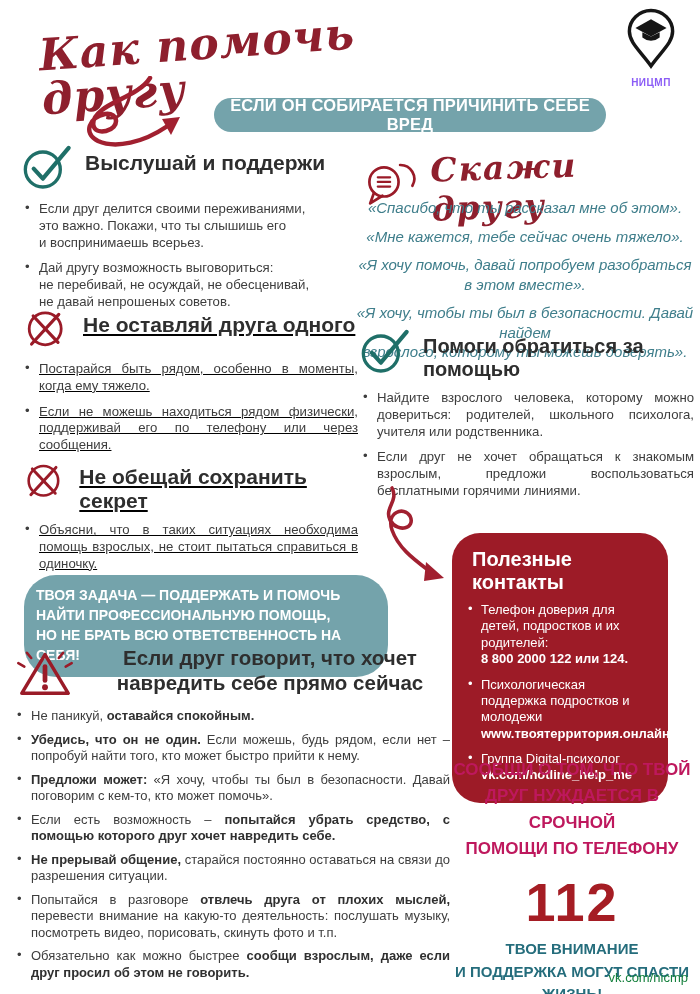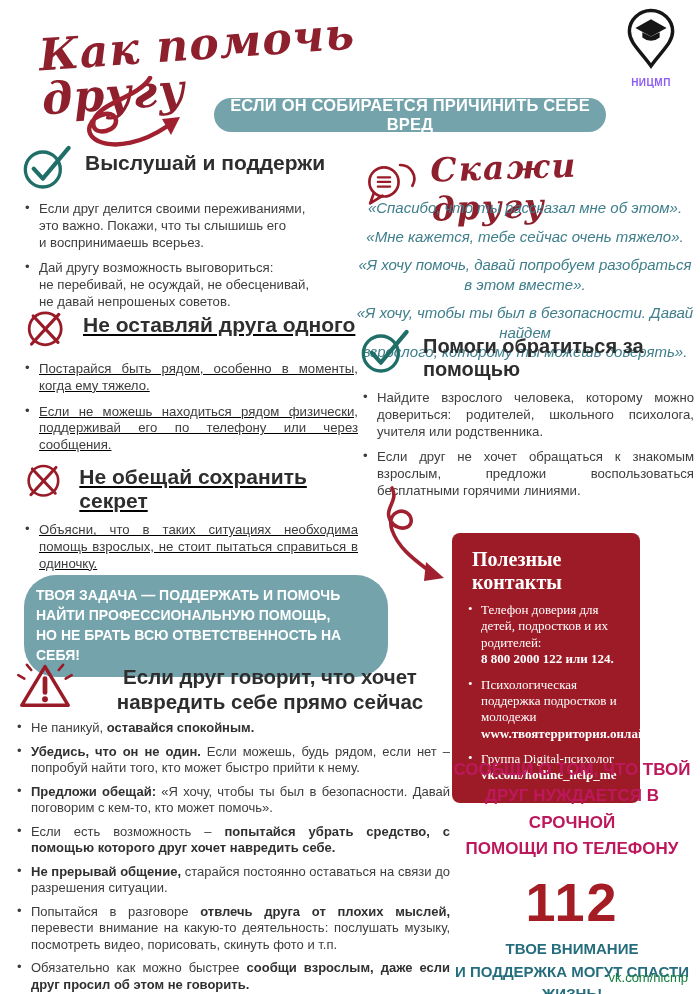--- a/index.html
+++ b/index.html
@@ -35,33 +35,33 @@
 
   
   .say-head{position:absolute;left:364px;top:146px;display:flex;align-items:center;gap:10px;}
   .script-sub{margin:0;font-family:"DejaVu Serif",serif;font-style:italic;font-weight:bold;
     font-size:33px;color:#8e1f2d;letter-spacing:2px;transform:rotate(-2deg);}
   .quotes{position:absolute;left:352px;top:198px;width:346px;list-style:none;margin:0;padding:0;
     text-align:center;font-style:italic;font-size:15px;color:#3f7e8b;line-height:1.3;}
   .quotes li{margin-bottom:9px;white-space:pre-line;}
 
   
-  .contacts{position:absolute;left:452px;top:533px;width:188px;background:#9d1b27;border-radius:8px;
-    padding:15px 14px 10px;color:#fff;box-sizing:border-box;font-family:Liberation Serif, serif;}
+  .contacts{position:absolute;left:452px;top:533px;width:216px;background:#9d1b27;border-radius:28px;
+    padding:15px 14px 10px;color:#fff;box-sizing:border-box;}
   .contacts h3{margin:0 0 8px 6px;font-size:20px;}
   .clist{list-style:none;margin:0;padding:0;font-size:13px;line-height:1.26;}
   .clist li{position:relative;padding-left:15px;margin-bottom:9px;}
   .clist li::before{content:"•";position:absolute;left:2px;top:-1px;}
   .clist b{display:block;}
 
   .loop-arrow{position:absolute;left:372px;top:486px;}
 
   
   .urgent{position:absolute;left:14px;top:645px;width:436px;}
-  .urgent-head{display:flex;align-items:flex-end;gap:14px;margin-top:12px;}
+  .urgent-head{display:flex;align-items:flex-start;gap:14px;}
   .urgent-head h2{margin:0;flex:1;font-size:20.5px;line-height:1.22;color:#2e2e2e;
     text-align:center;white-space:pre-line;}
   .ulist{font-size:13px;margin-top:6px;}
   .ulist li{margin-bottom:7px;text-align:justify;}
 
   
   .emergency{position:absolute;left:450px;top:757px;width:244px;text-align:center;}
   .report{margin:0;color:#be185d;font-weight:bold;font-size:17px;line-height:1.55;white-space:pre-line;}
   .phone{font-size:54px;font-weight:bold;color:#a51d24;letter-spacing:2px;margin:9px 0 5px;}
   .closing{margin:0;color:#256d7c;font-weight:bold;font-size:15px;line-height:1.5;white-space:pre-line;}
@@ -193,21 +193,21 @@
         <path d="M36 25 v16" stroke="#9a1b28" stroke-width="5.5" stroke-linecap="round"></path>
         <circle cx="36" cy="49" r="3.4" fill="#9a1b28"></circle>
         <path d="M15 9 L20 15 M5 21 L12 25 M57 9 L52 15 M67 21 L60 25" stroke="#9a1b28" stroke-width="3" stroke-linecap="round"></path>
       </svg>
       <h2>Если друг говорит, что хочет
 навредить себе прямо сейчас</h2>
     </div>
     <ul class="blist ulist">
         <li><span>Не паникуй, </span><b>оставайся спокойным.</b></li>
         <li><b>Убедись, что он не один.</b><span> Если можешь, будь рядом, если нет – попробуй найти того, кто может быстро прийти к нему.</span></li>
-        <li><b>Предложи обещай:</b><span> «Я хочу, чтобы ты был в безопасности. Давай поговорим с кем-то, кто может помочь».</span></li>
+        <li><b>Предложи может:</b><span> «Я хочу, чтобы ты был в безопасности. Давай поговорим с кем-то, кто может помочь».</span></li>
         <li><span>Если есть возможность – </span><b>попытайся убрать средство, с помощью которого друг хочет навредить себе.</b></li>
         <li><b>Не прерывай общение,</b><span> старайся постоянно оставаться на связи до разрешения ситуации.</span></li>
         <li><span>Попытайся в разговоре </span><b>отвлечь друга от плохих мыслей,</b><span> перевести внимание на какую-то деятельность: послушать музыку, посмотреть видео, порисовать, скинуть фото и т.п.</span></li>
         <li><span>Обязательно как можно быстрее </span><b>сообщи взрослым, даже если друг просил об этом не говорить.</b></li>
       </ul>
   </section>
 
   <div class="emergency">
     <p class="report">СООБЩИ О ТОМ, ЧТО ТВОЙ
 ДРУГ НУЖДАЕТСЯ В СРОЧНОЙ

